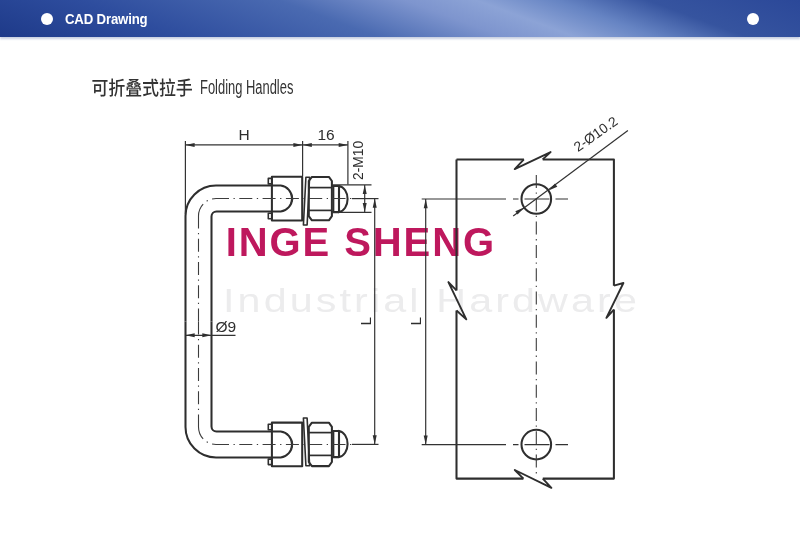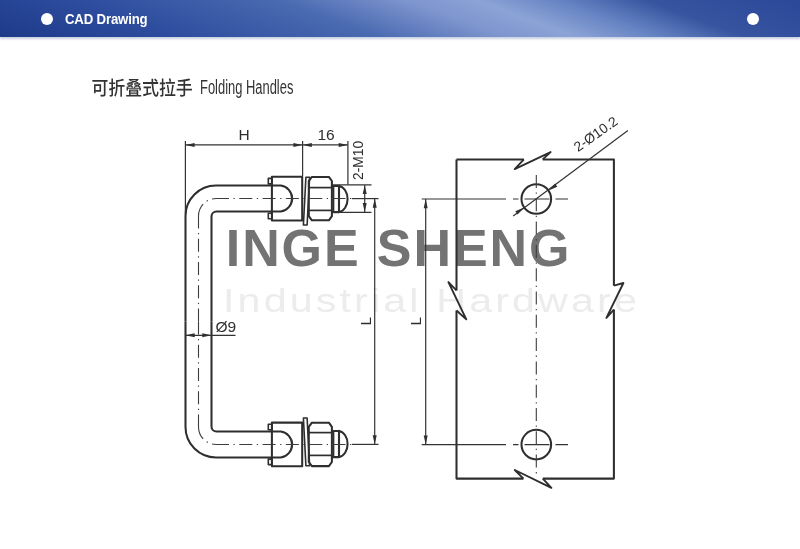--- a/index.html
+++ b/index.html
@@ -6,21 +6,21 @@
   body{width:800px;height:549px;position:relative;background:#ffffff;overflow:hidden;
        font-family:"Liberation Sans", sans-serif;}
   #hdr{position:absolute;left:0;top:0;width:800px;height:37px;
     box-shadow:0 1.5px 2px rgba(100,120,170,0.35);
     background:linear-gradient(20.3deg,#1e3a89 0%,#2e4d9e 20%,#4a6ab1 42%,#7e95ce 56%,#8ca3d6 64%,#6684c3 73%,#36549f 83%,#2b4899 100%);}
   .dot{position:absolute;width:12px;height:12px;border-radius:50%;background:#ffffff;top:12.5px;}
   #cadtxt{position:absolute;left:64.6px;top:11.4px;color:#ffffff;font-size:15px;font-weight:bold;
     line-height:1;letter-spacing:-0.2px;transform:scaleX(0.88);transform-origin:0 0;}
   #ftitle{position:absolute;left:199.7px;top:77.3px;color:#333;font-size:20px;line-height:1;
     transform:scaleX(0.646);transform-origin:0 0;white-space:nowrap;}
-  #wm1{position:absolute;left:225.8px;top:222.3px;color:#737373;font-size:52px;font-weight:bold;
+  #wm1{position:absolute;left:225.8px;top:222.3px;color:#be185d;font-size:40px;font-weight:bold;
     line-height:1;letter-spacing:1.9px;white-space:nowrap;}
   #wm2{position:absolute;left:223.3px;top:284.4px;color:#ececed;font-size:33px;
     line-height:1;letter-spacing:2.5px;white-space:nowrap;transform:scaleX(1.25);transform-origin:0 0;}
   svg{position:absolute;left:0;top:0;}
 </style>
 </head>
 <body>
 <div id="hdr"></div>
 <div class="dot" style="left:40.5px;"></div>
 <div class="dot" style="left:746.5px;"></div>

